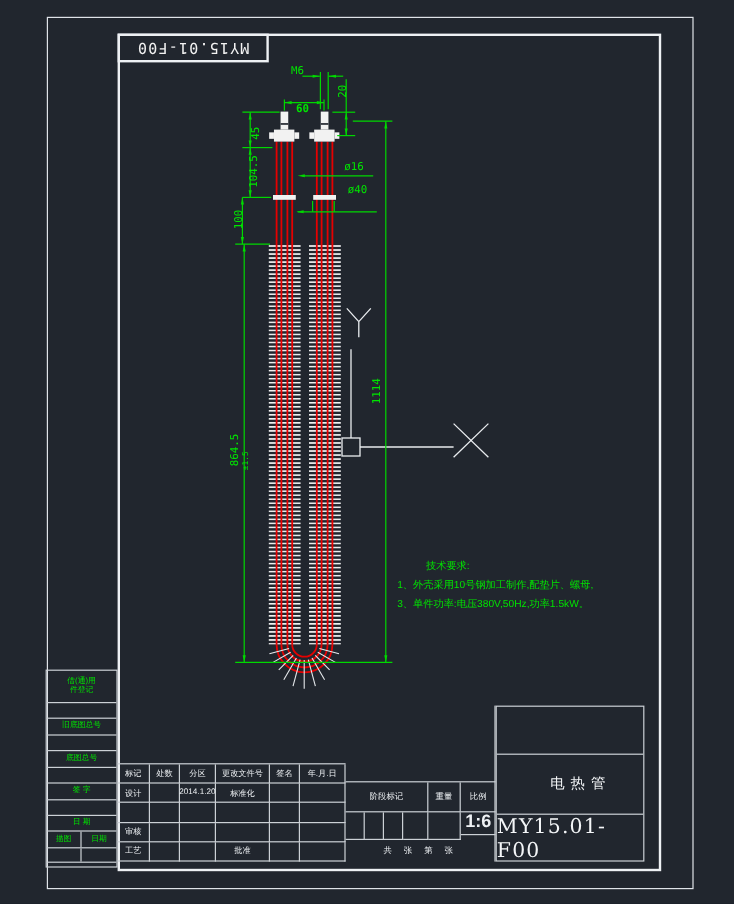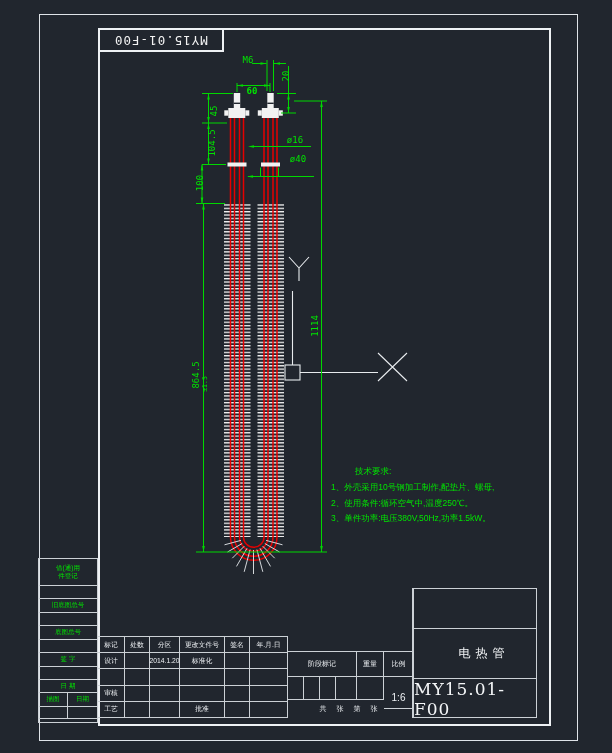--- a/index.html
+++ b/index.html
@@ -185,21 +185,20 @@
   <div class="gv" style="left:200px;top:183px;">100</div>
   <div class="gv" style="left:196px;top:375px;">864.5</div>
   <div class="gv small" style="left:205px;top:384px;">±1.5</div>
   <div class="gv" style="left:315px;top:326px;">1114</div>
   <div class="gh" style="left:295px;top:140px;text-align:right;">ø16</div>
   <div class="gh" style="left:298px;top:159px;">ø40</div>
 
   <div class="abs tech">
     <div class="t-title">技术要求:</div>
     <div>1、外壳采用10号钢加工制作,配垫片、螺母,</div>
-    <div>2、使用条件:循环空气中,温度250℃。</div>
     <div>3、单件功率:电压380V,50Hz,功率1.5kW。</div>
   </div>
 
   <div class="abs left-table">
     <div class="lt-cell">
       <span>借(通)用</span>
       <span>件登记</span>
     </div>
     <div class="lt-cell"></div>
     <div class="lt-cell">旧底图总号</div>
@@ -260,21 +259,21 @@
   <div class="abs mid-block">
     <div class="mb bB" style="left:0;top:0;width:125px;height:64px;"></div>
     <div class="mb bR bB" style="left:0;top:64px;width:69px;height:25px;">阶段标记</div>
     <div class="mb bR bB" style="left:69px;top:64px;width:27px;height:25px;">重量</div>
     <div class="mb bB" style="left:96px;top:64px;width:29px;height:25px;">比例</div>
     <div class="mb bR bB" style="left:0;top:89px;width:16px;height:23px;"></div>
     <div class="mb bR bB" style="left:16px;top:89px;width:16px;height:23px;"></div>
     <div class="mb bR bB" style="left:32px;top:89px;width:16px;height:23px;"></div>
     <div class="mb bR bB" style="left:48px;top:89px;width:21px;height:23px;"></div>
     <div class="mb bR bB" style="left:69px;top:89px;width:27px;height:23px;"></div>
-    <div class="mb bB" style="left:96px;top:98px;width:29px;height:23px;font-size:10px;">1:6</div>
+    <div class="mb bB" style="left:96px;top:85px;width:29px;height:23px;font-size:15px;font-weight:bold;">1:6</div>
     <div class="mb" style="left:0;top:112px;width:125px;height:18px;letter-spacing:4px;">共  张 第  张</div>
   </div>
 
   <div class="abs title-block">
     <div class="tb-row" style="top:0;height:40px;border-bottom:1px solid #ccd1d6;"></div>
     <div class="tb-row tb-name" style="top:40px;height:50px;border-bottom:1px solid #ccd1d6;">电热管</div>
     <div class="tb-row tb-number" style="top:90px;height:40px;">MY15.01-F00</div>
   </div>
 
 </div>

